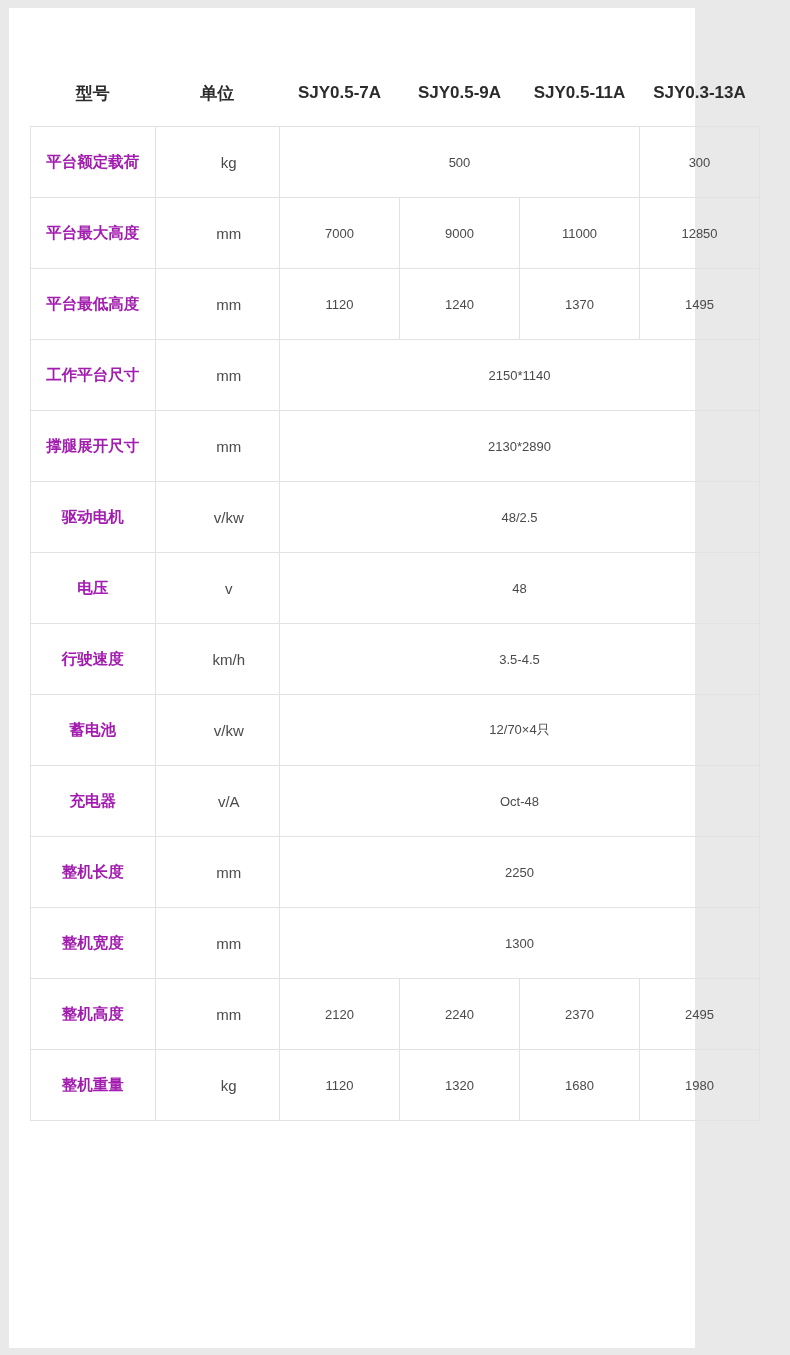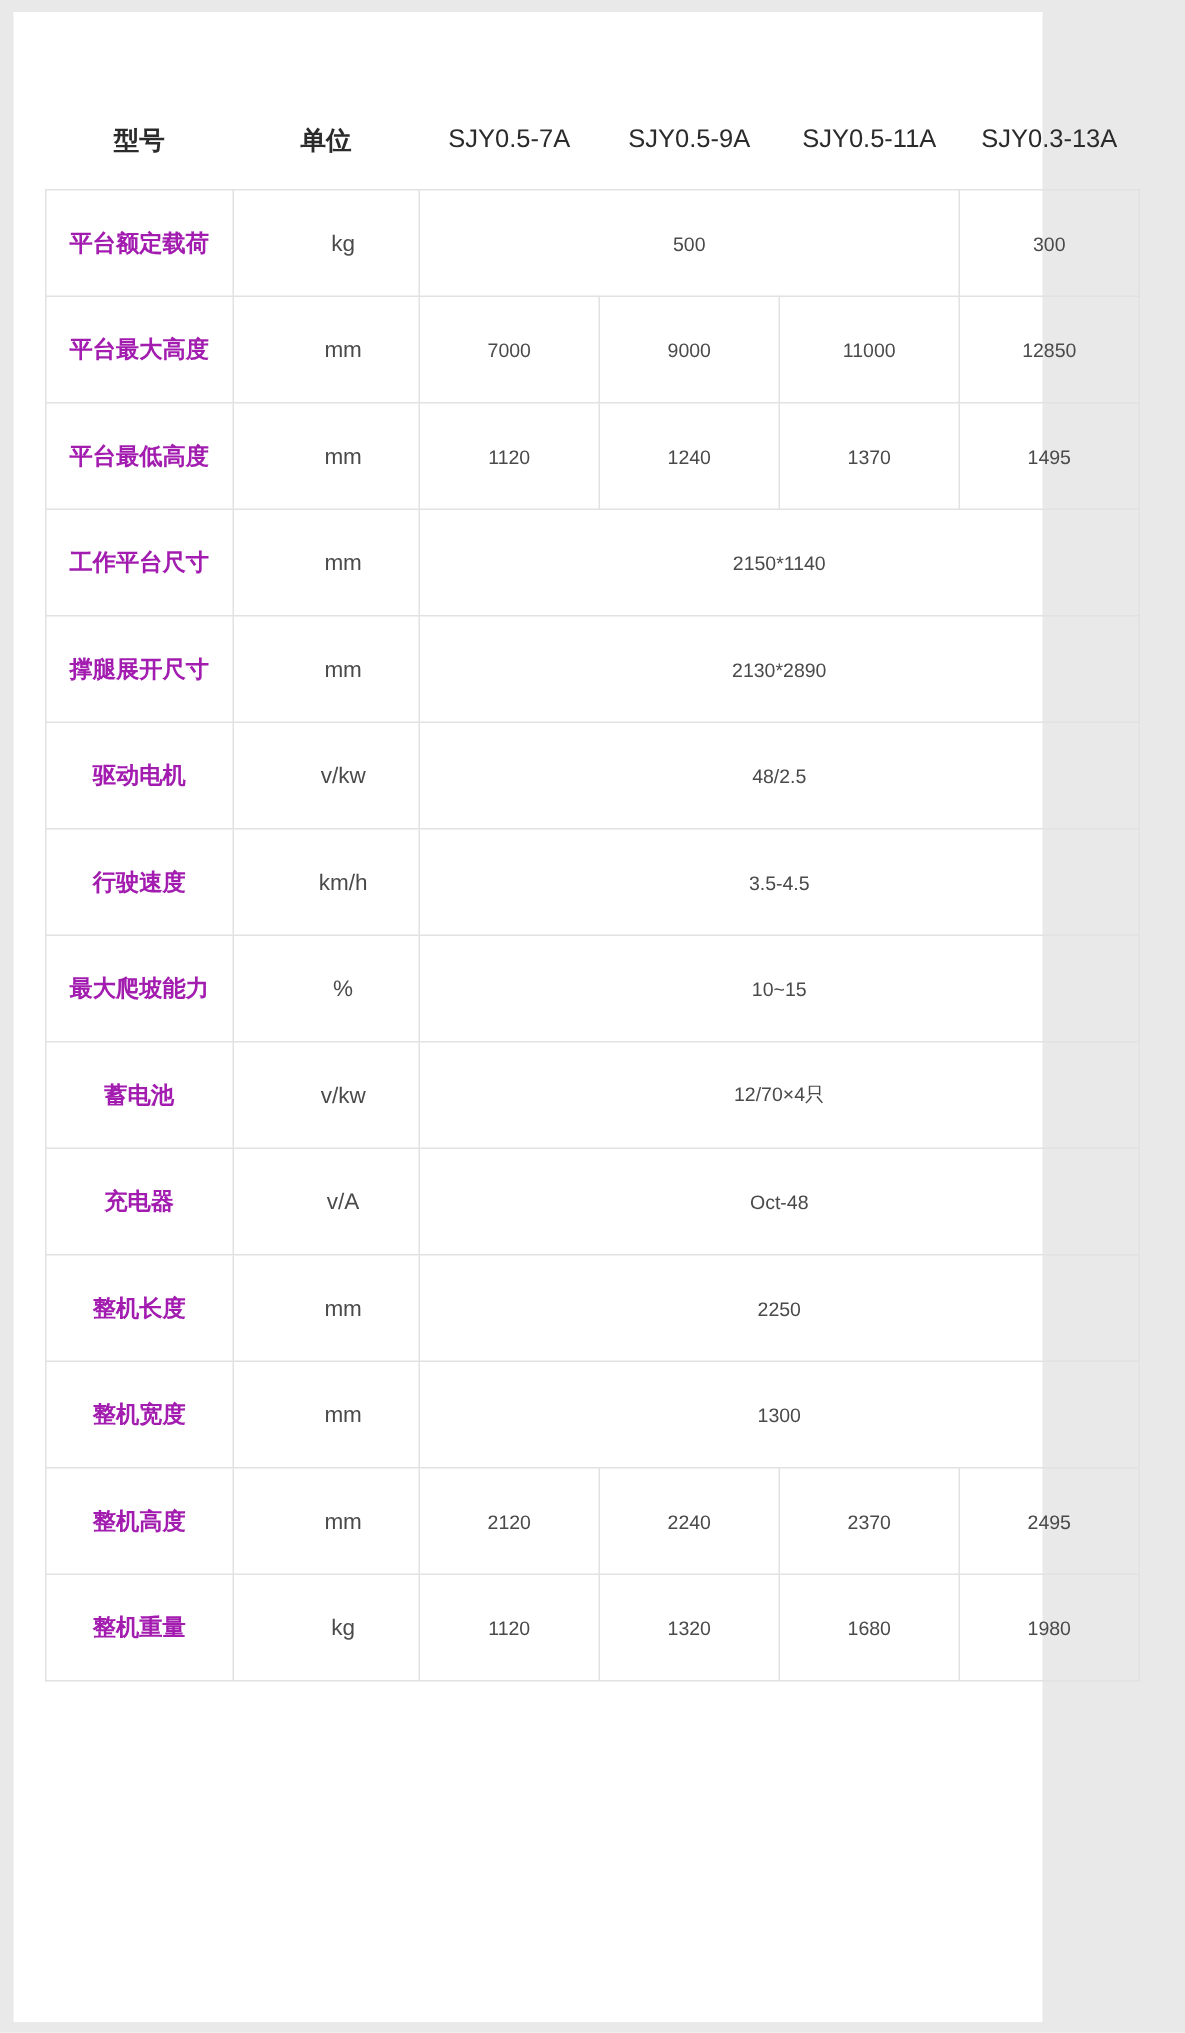--- a/index.html
+++ b/index.html
@@ -43,21 +43,21 @@
     border: none;
     height: 66px;
     font-size: 17px;
     color: #2b2b2b;
   }
   .spec-table thead th.model-head,
   .spec-table thead th.unit-head {
     font-weight: bold;
   }
   .spec-table thead th.col-head {
-    font-weight: normal;
+    font-weight: bold;
     font-size: 17px;
   }
   .spec-table tbody tr {
     height: 71px;
   }
   .spec-table td.label {
     width: 140px;
     font-weight: bold;
     font-size: 15.5px;
     color: #a21caf;
@@ -129,28 +129,28 @@
           <td class="label">撑腿展开尺寸</td>
           <td class="unit">mm</td>
           <td class="val" colspan="4">2130*2890</td>
         </tr>
         <tr>
           <td class="label">驱动电机</td>
           <td class="unit">v/kw</td>
           <td class="val" colspan="4">48/2.5</td>
         </tr>
         <tr>
+          <td class="label">电压</td>
+          <td class="unit">v</td>
+          <td class="val" colspan="4">48</td>
+        </tr>
+        <tr>
           <td class="label">行驶速度</td>
           <td class="unit">km/h</td>
           <td class="val" colspan="4">3.5-4.5</td>
-        </tr>
-        <tr>
-          <td class="label">最大爬坡能力</td>
-          <td class="unit">%</td>
-          <td class="val" colspan="4">10~15</td>
         </tr>
         <tr>
           <td class="label">蓄电池</td>
           <td class="unit">v/kw</td>
           <td class="val" colspan="4">12/70×4只</td>
         </tr>
         <tr>
           <td class="label">充电器</td>
           <td class="unit">v/A</td>
           <td class="val" colspan="4">Oct-48</td>

